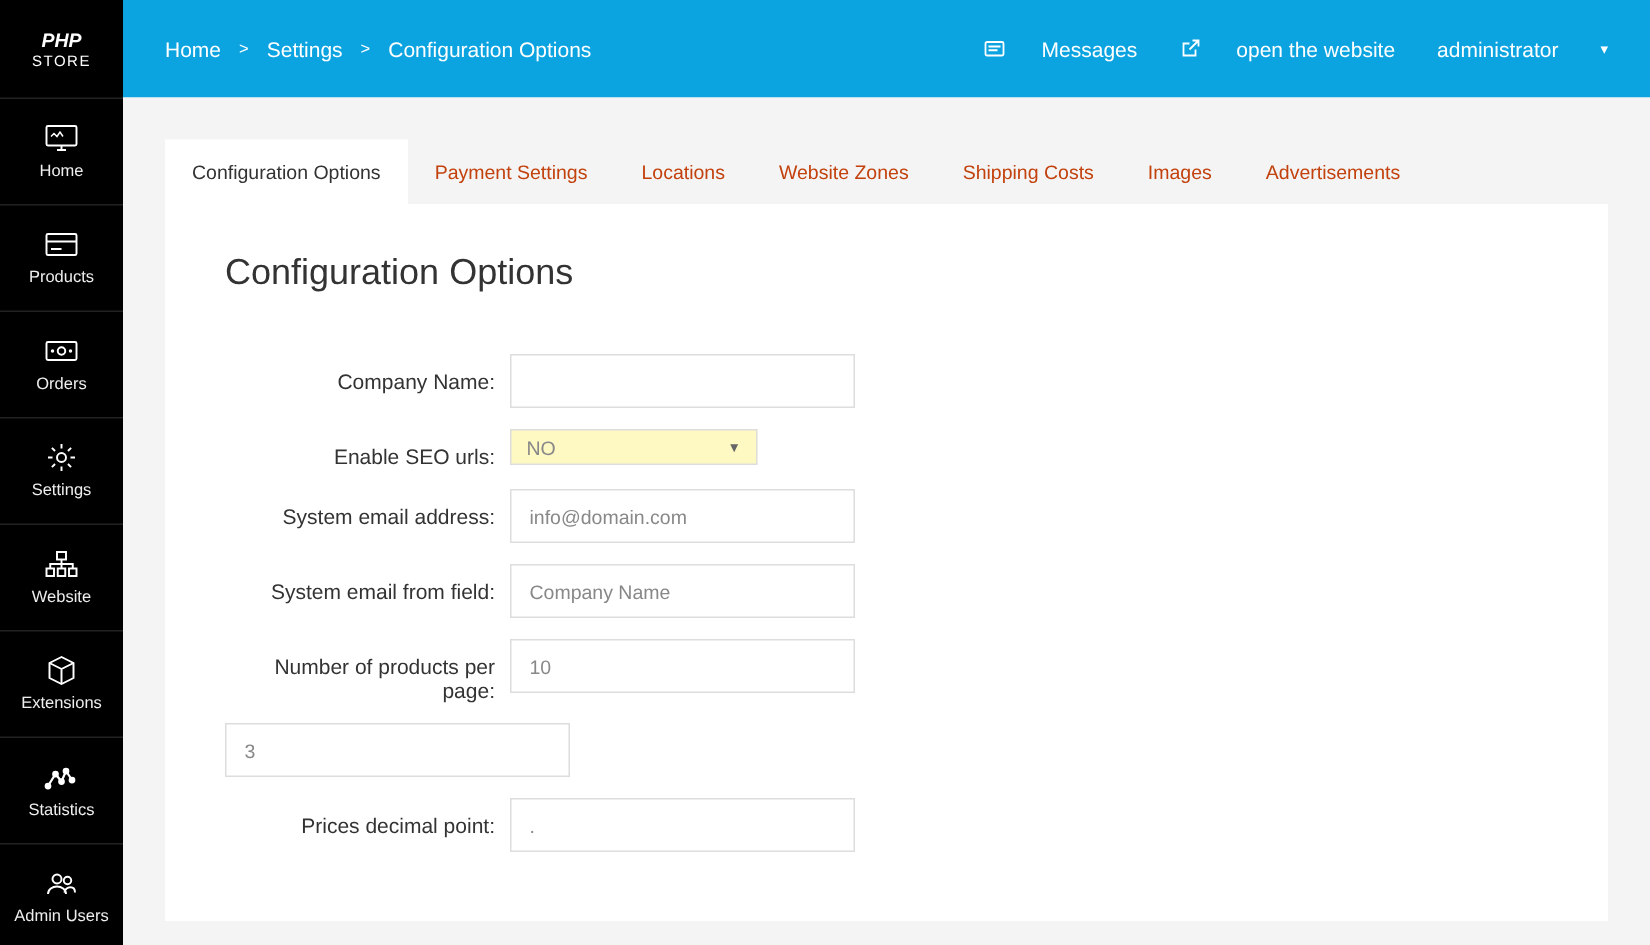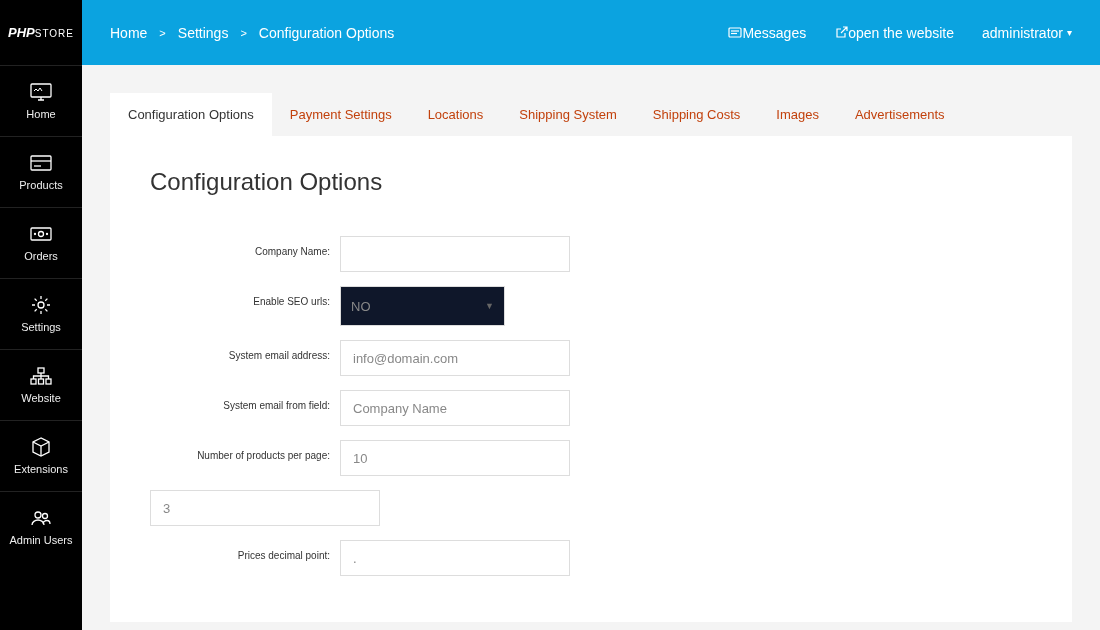--- a/index.html
+++ b/index.html
@@ -1,48 +1,48 @@
 <!DOCTYPE html>
 <html><head>
   <meta charset="utf-8">
   <style>
     * { margin: 0; padding: 0; box-sizing: border-box; }
     body { font-family: Arial, Helvetica, sans-serif; width: 1100px; height: 630px; overflow: hidden; background: #fff; }
     
     .sidebar { position: absolute; left: 0; top: 0; width: 82px; height: 630px; background: #000; }
-    .logo { height: 65px; display: flex; align-items: center; justify-content: center; color: #fff; }
+    .logo { height: 65px; display: flex; flex-direction: column; align-items: center; justify-content: center; color: #fff; }
     .logo-php { font-weight: bold; font-style: italic; font-size: 13px; }
     .logo-store { font-size: 10px; letter-spacing: 1px; margin-top: 2px; }
     
     .nav-item { height: 71px; border-top: 1px solid #222; display: flex; flex-direction: column; align-items: center; justify-content: center; color: #fff; cursor: pointer; }
     .nav-icon { width: 24px; height: 20px; margin-bottom: 6px; display: flex; align-items: center; justify-content: center; }
     .nav-label { font-size: 11px; color: #eee; }
     
     .header { position: absolute; left: 82px; top: 0; right: 0; height: 65px; background: #0ba3e0; display: flex; align-items: center; padding: 0 28px; color: #fff; }
     .breadcrumb { display: flex; align-items: center; font-size: 14px; }
     .breadcrumb a { color: #fff; text-decoration: none; cursor: pointer; }
     .bc-sep { margin: 0 12px; font-size: 11px; }
     .header-right { margin-left: auto; display: flex; align-items: center; gap: 28px; font-size: 14px; }
-    .header-link { display: flex; align-items: center; gap: 0; cursor: pointer; }
+    .header-link { display: flex; align-items: center; gap: 24px; cursor: pointer; }
     .header-icon { width: 14px; height: 14px; display: inline-flex; align-items: center; justify-content: center; }
     .chev-down { font-size: 10px; margin-left: 4px; }
     
     .content { position: absolute; left: 82px; top: 65px; right: 0; bottom: 0; background: #f4f4f4; }
     
     .tabs { display: flex; margin: 28px 0 0 28px; }
     .tab { padding: 14px 18px; font-size: 13px; color: #c2410c; cursor: pointer; background: transparent; }
     .tab.active { background: #fff; color: #333; }
     
     .panel { background: #fff; margin: 0 28px 0 28px; padding: 32px 40px; }
     .panel-title { font-size: 24px; font-weight: 400; color: #333; margin-bottom: 40px; }
     
     .form-row { display: flex; align-items: flex-start; margin-bottom: 14px; }
-    .form-label { width: 190px; text-align: right; font-size: 10px; color: #333; padding-top: 10px; padding-right: 10px; }
+    .form-label { width: 190px; text-align: right; font-size: 14px; color: #333; padding-top: 10px; padding-right: 10px; }
     .form-input { width: 230px; height: 36px; border: 1px solid #ddd; padding: 17px 12px; font-size: 13px; color: #888; background: #fff; }
-    .form-select { width: 165px; height: 40px; border: 1px solid #ddd; padding: 0 10px; font-size: 13px; color: #888; background: #0f172a; position: relative; display: flex; align-items: center; }
+    .form-select { width: 165px; height: 24px; border: 1px solid #ddd; padding: 0 10px; font-size: 13px; color: #888; background: #fef9c3; position: relative; display: flex; align-items: center; }
     .select-arrow { position: absolute; right: 10px; font-size: 9px; color: #666; }
     
     svg { display: block; }
   </style>
 </head>
 <body>
 
 <div class="sidebar">
   <div class="logo">
     <span class="logo-php">PHP</span>
@@ -109,20 +109,33 @@
   <div class="nav-item">
     <span class="nav-icon">
       <svg width="22" height="22" viewBox="0 0 22 22" fill="none" stroke="#fff" stroke-width="1.3">
           <path d="M11 2L3 6v10l8 4 8-4V6l-8-4z"></path>
           <path d="M3 6l8 4 8-4M11 10v10"></path>
         </svg>
     </span>
     <span class="nav-label">Extensions</span>
   </div>
 
+  <div class="nav-item">
+    <span class="nav-icon">
+      <svg width="24" height="20" viewBox="0 0 24 20" fill="none" stroke="#fff" stroke-width="1.5">
+          <path d="M3 16L8 8l4 5 3-7 4 6"></path>
+          <circle cx="3" cy="16" r="1.5" fill="#fff"></circle>
+          <circle cx="8" cy="8" r="1.5" fill="#fff"></circle>
+          <circle cx="12" cy="13" r="1.5" fill="#fff"></circle>
+          <circle cx="15" cy="6" r="1.5" fill="#fff"></circle>
+          <circle cx="19" cy="12" r="1.5" fill="#fff"></circle>
+        </svg>
+    </span>
+    <span class="nav-label">Statistics</span>
+  </div>
 
   <div class="nav-item">
     <span class="nav-icon">
       <svg width="24" height="18" viewBox="0 0 24 18" fill="none" stroke="#fff" stroke-width="1.3">
           <circle cx="9" cy="6" r="3"></circle>
           <circle cx="16" cy="7" r="2.5"></circle>
           <path d="M3 16c0-3 3-5 6-5s6 2 6 5M14 15c0-2 2-3.5 4-3.5s3 1.5 3 3.5"></path>
         </svg>
     </span>
     <span class="nav-label">Admin Users</span>
@@ -161,21 +174,21 @@
       <span class="chev-down">▾</span>
     </div>
   </div>
 </div>
 
 <div class="content">
   <div class="tabs">
     <div class="tab active">Configuration Options</div>
     <div class="tab">Payment Settings</div>
     <div class="tab">Locations</div>
-    <div class="tab">Shipping System</div>
+    <div class="tab">Website Zones</div>
     <div class="tab">Shipping Costs</div>
     <div class="tab">Images</div>
     <div class="tab">Advertisements</div>
   </div>
 
   <div class="panel">
     <h1 class="panel-title">Configuration Options</h1>
 
     <div class="form-row">
       <div class="form-label">Company Name:</div>

